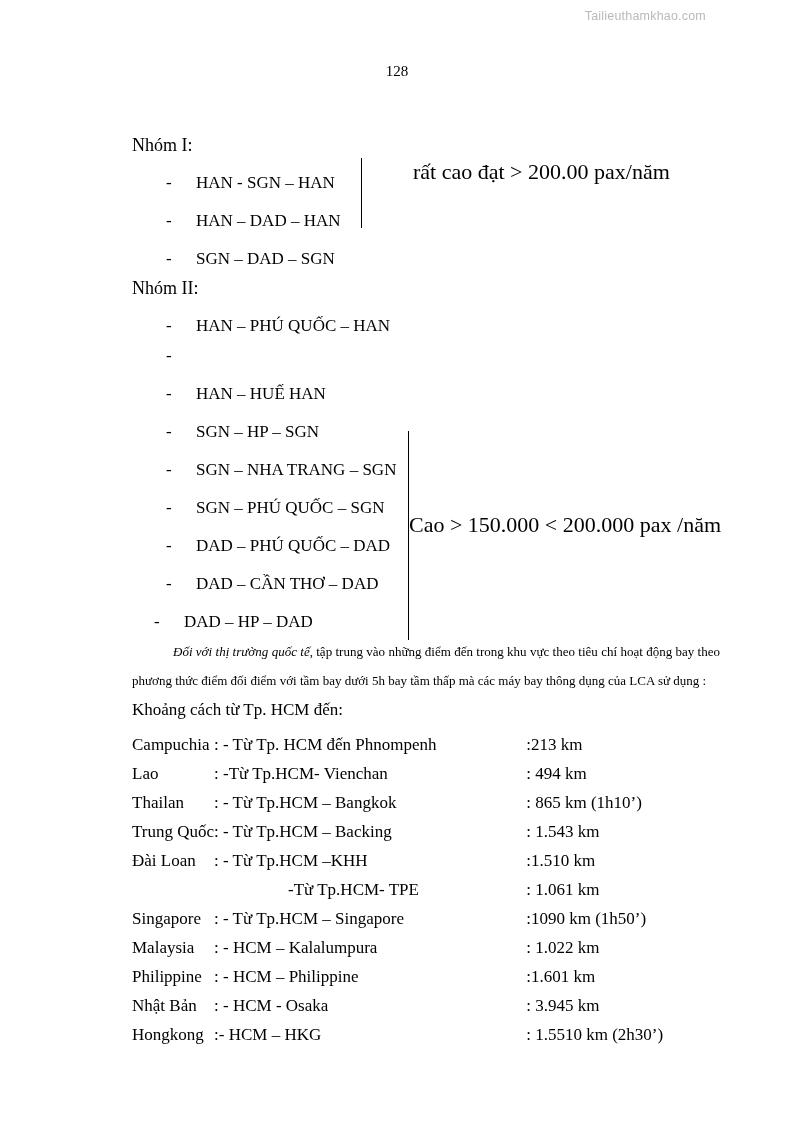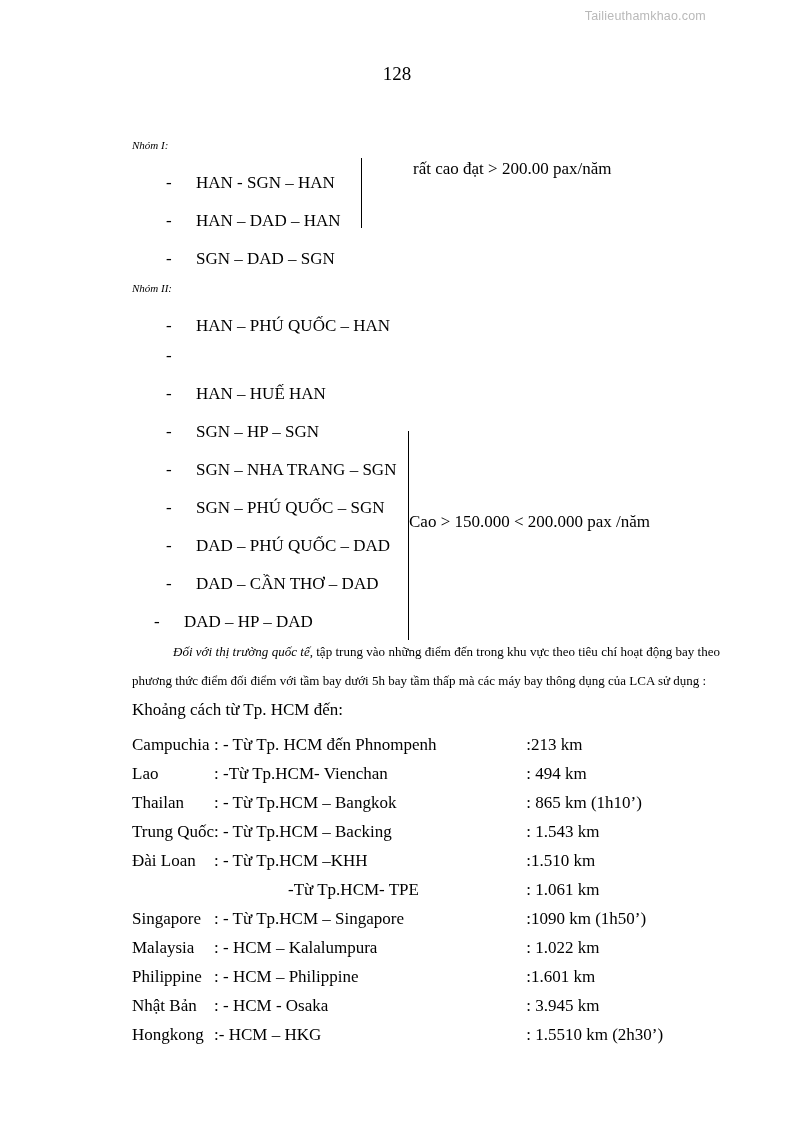--- a/index.html
+++ b/index.html
@@ -25,33 +25,32 @@
     color: #b9b9b9;
     letter-spacing: 0.2px;
     white-space: nowrap;
   }
   .page-number {
     position: absolute;
     top: 63px;
     left: 0;
     width: 794px;
     text-align: center;
-    font-size: 19px;
+    font-size: 15px;
   }
   .content {
     position: absolute;
     left: 132px;
     top: 131px;
     width: 590px;
   }
   .grp-label {
-    font-size: 11px;
-    line-height: 29px;
-    white-space: nowrap;
-    font-style: italic;
+    font-size: 18px;
+    line-height: 29px;
+    white-space: nowrap;
   }
   .route-list {
     list-style: none;
     margin: 0;
     padding: 0;
   }
   .route-row {
     display: flex;
     align-items: baseline;
     font-size: 17px;
@@ -82,21 +81,21 @@
     top: 27px;
     height: 70px;
   }
   .vbar-2 {
     left: 276px;
     top: 157px;
     height: 209px;
   }
   .side-note {
     position: absolute;
-    font-size: 17px;
+    font-size: 22px;
     white-space: nowrap;
   }
   .side-note-1 {
     left: 281px;
     top: 28px;
   }
   .side-note-2 {
     left: 277px;
     top: 238px;
   }

